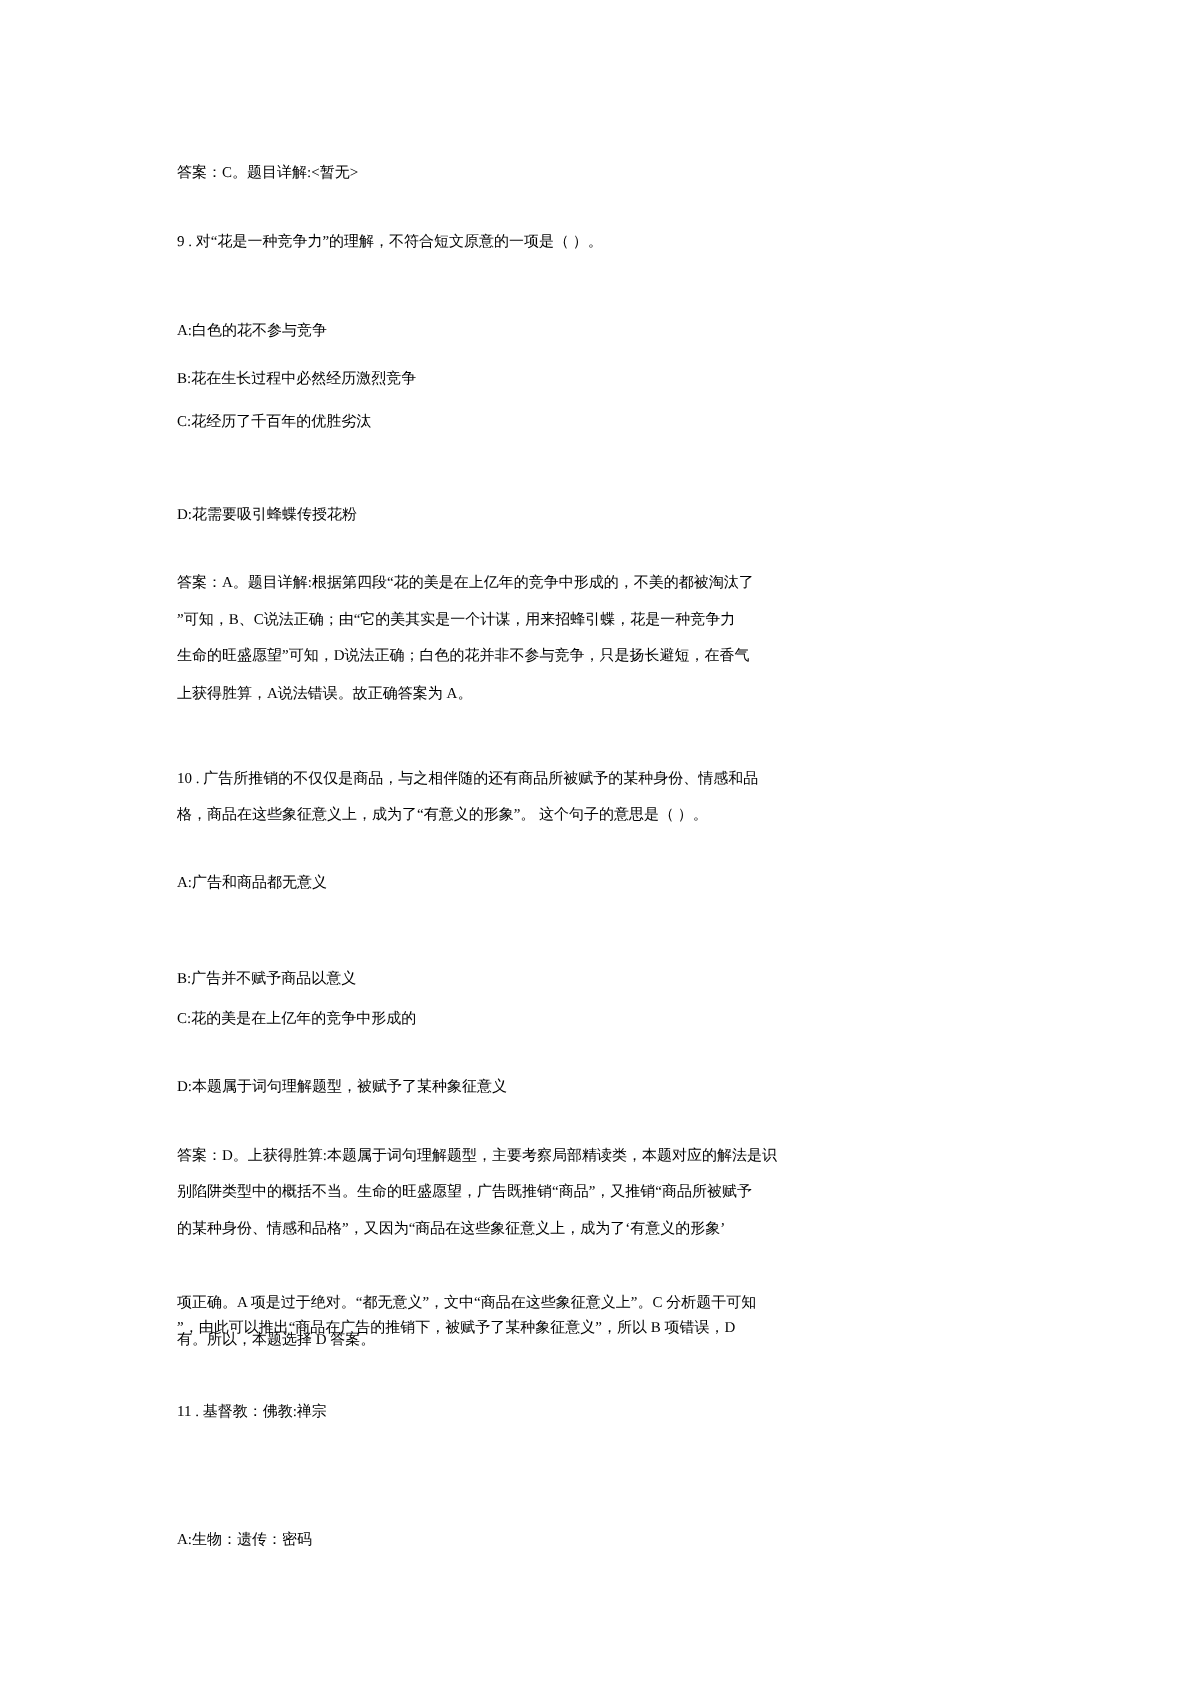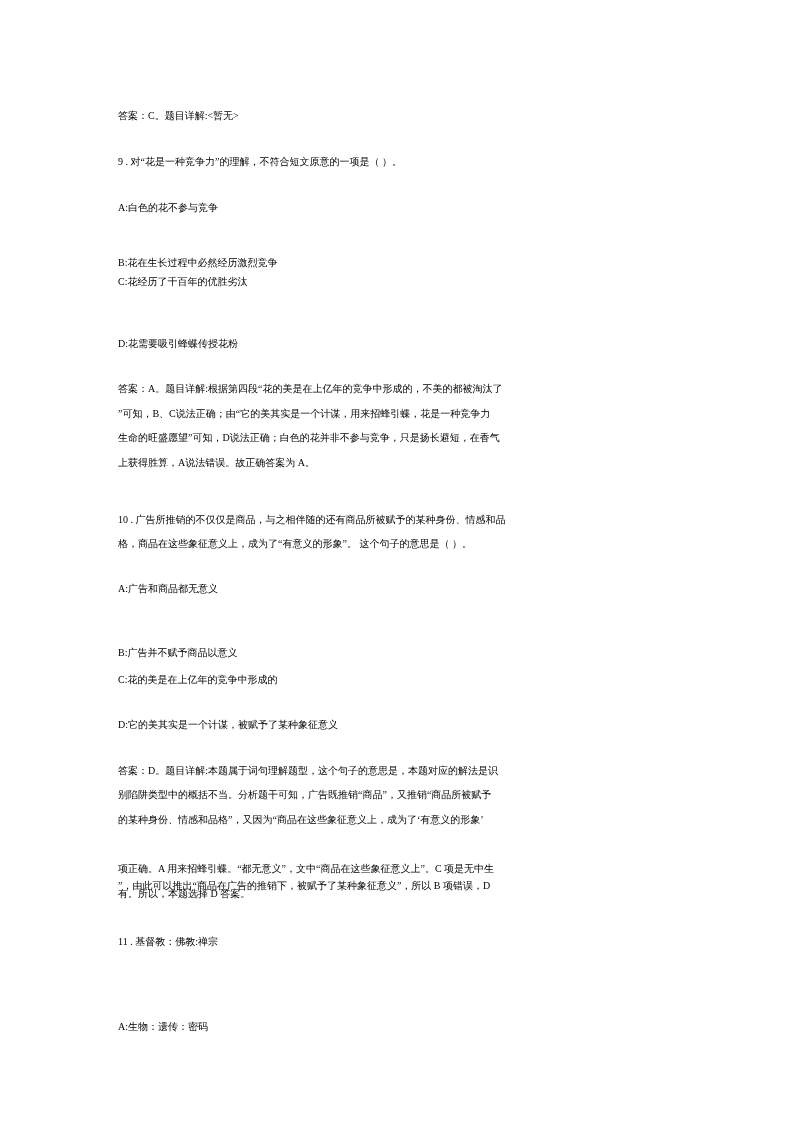--- a/index.html
+++ b/index.html
@@ -8,37 +8,37 @@
   .page { position: absolute; left: 118px; top: 0; width: 560px; }
   .line { position: absolute; left: 0; font-size: 10px; line-height: 16px; white-space: nowrap; letter-spacing: 0px; font-family: Liberation Serif, serif; }
 </style>
 </head>
 <body>
 
 <div class="page">
   <div class="line" style="top:108px">答案：C。题目详解:&lt;暂无&gt;</div>
 
   <div class="line" style="top:154px">9 . 对“花是一种竞争力”的理解，不符合短文原意的一项是（ ）。</div>
-  <div class="line" style="top:200px">A:白色的花不参与竞争</div>
-  <div class="line" style="top:255px">B:花在生长过程中必然经历激烈竞争</div>
+  <div class="line" style="top:213px">A:白色的花不参与竞争</div>
+  <div class="line" style="top:245px">B:花在生长过程中必然经历激烈竞争</div>
   <div class="line" style="top:274px">C:花经历了千百年的优胜劣汰</div>
   <div class="line" style="top:336px">D:花需要吸引蜂蝶传授花粉</div>
   <div class="line" style="top:381px">答案：A。题目详解:根据第四段“花的美是在上亿年的竞争中形成的，不美的都被淘汰了</div>
   <div class="line" style="top:406px">”可知，B、C说法正确；由“它的美其实是一个计谋，用来招蜂引蝶，花是一种竞争力</div>
   <div class="line" style="top:430px">生命的旺盛愿望”可知，D说法正确；白色的花并非不参与竞争，只是扬长避短，在香气</div>
   <div class="line" style="top:455px">上获得胜算，A说法错误。故正确答案为 A。</div>
 
   <div class="line" style="top:512px">10 . 广告所推销的不仅仅是商品，与之相伴随的还有商品所被赋予的某种身份、情感和品</div>
   <div class="line" style="top:536px">格，商品在这些象征意义上，成为了“有意义的形象”。 这个句子的意思是（ ）。</div>
   <div class="line" style="top:581px">A:广告和商品都无意义</div>
   <div class="line" style="top:645px">B:广告并不赋予商品以意义</div>
   <div class="line" style="top:672px">C:花的美是在上亿年的竞争中形成的</div>
-  <div class="line" style="top:717px">D:它的美其实是一个计谋，被赋予了某种象征意义</div>
-  <div class="line" style="top:763px">答案：D。题目详解:本题属于词句理解题型，这个句子的意思是，本题对应的解法是识</div>
-  <div class="line" style="top:787px">别陷阱类型中的概括不当。分析题干可知，广告既推销“商品”，又推销“商品所被赋予</div>
+  <div class="line" style="top:717px">D:本题属于词句理解题型，被赋予了某种象征意义</div>
+  <div class="line" style="top:763px">答案：D。上获得胜算:本题属于词句理解题型，主要考察局部精读类，本题对应的解法是识</div>
+  <div class="line" style="top:787px">别陷阱类型中的概括不当。生命的旺盛愿望，广告既推销“商品”，又推销“商品所被赋予</div>
   <div class="line" style="top:812px">的某种身份、情感和品格”，又因为“商品在这些象征意义上，成为了‘有意义的形象’</div>
   <div class="line" style="top:878px">”，由此可以推出“商品在广告的推销下，被赋予了某种象征意义”，所以 B 项错误，D</div>
-  <div class="line" style="top:861px">项正确。A 用来招蜂引蝶。“都无意义”，文中“商品在这些象征意义上”。C 项是无中生</div>
+  <div class="line" style="top:861px">项正确。A 项是过于绝对。“都无意义”，文中“商品在这些象征意义上”。C 分析题干可知</div>
   <div class="line" style="top:886px">有。所以，本题选择 D 答案。</div>
 
   <div class="line" style="top:934px">11 . 基督教：佛教:禅宗</div>
   <div class="line" style="top:1019px">A:生物：遗传：密码</div>
 </div>
 
 </body></html>

